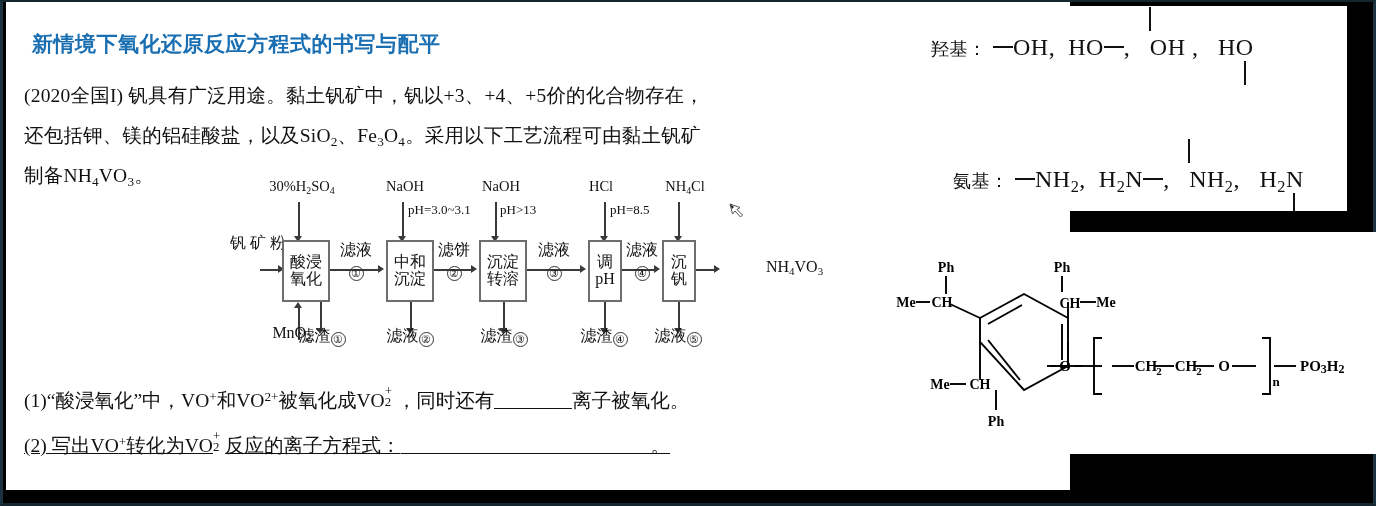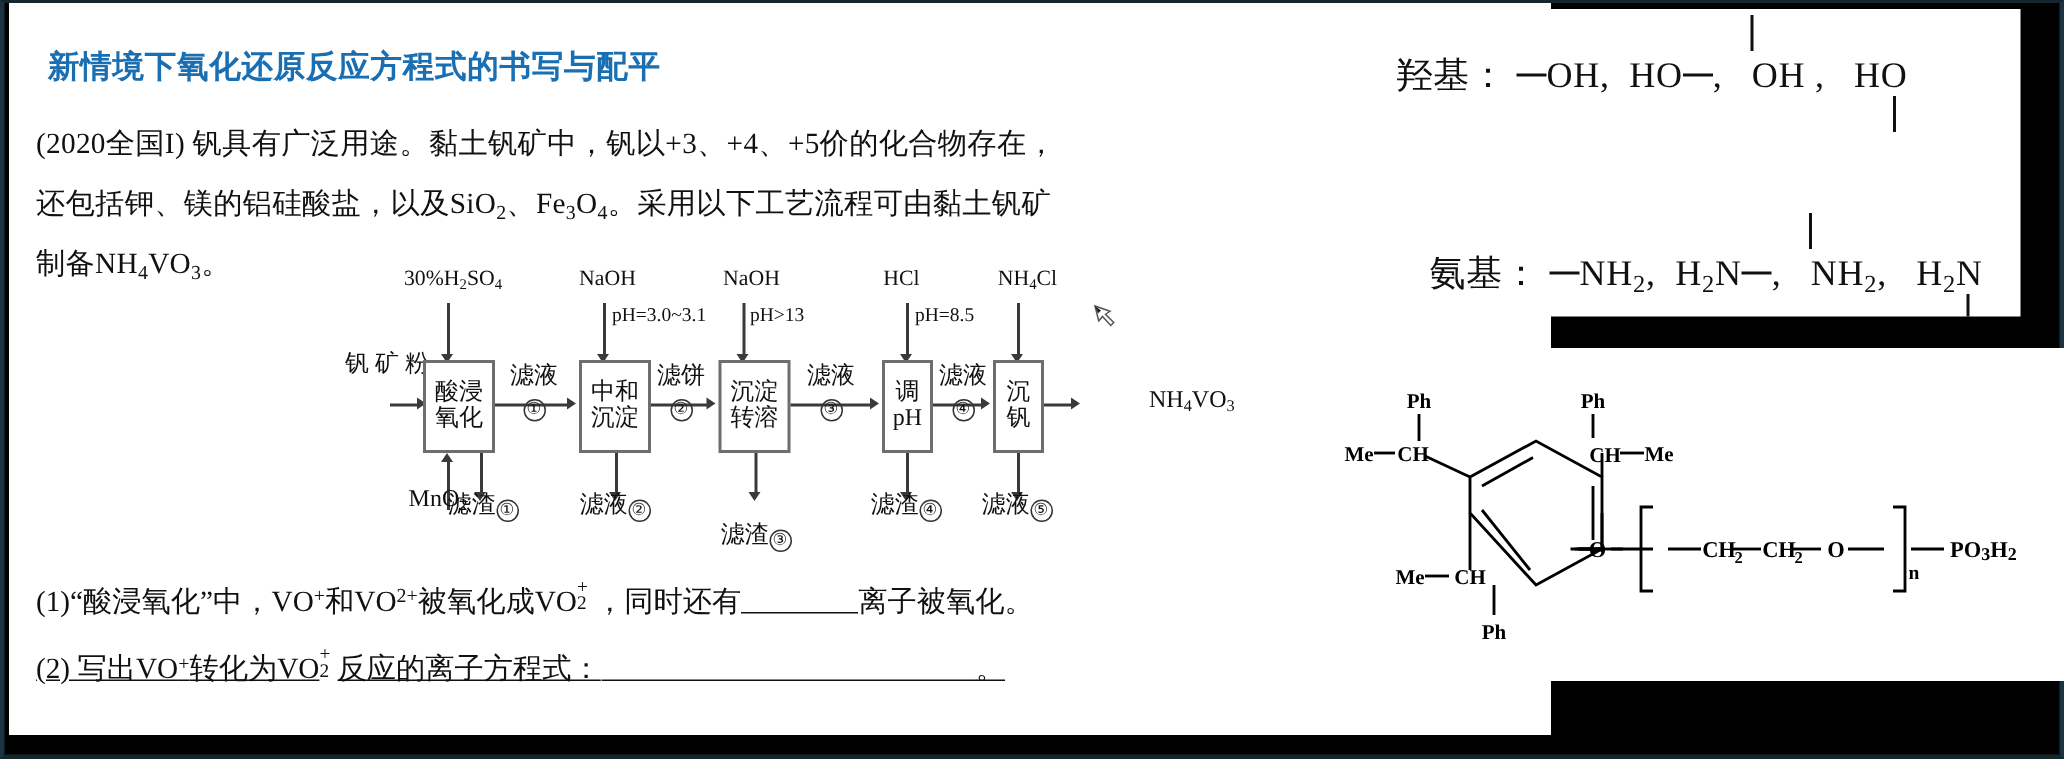--- a/index.html
+++ b/index.html
@@ -7,21 +7,21 @@
     width:1376px;height:506px;background:#000;overflow:hidden;
     font-family:"Liberation Serif","DejaVu Serif",serif;
   }
   #root{position:relative;width:1376px;height:506px;
     border-left:3px solid #1b3240;border-right:3px solid #1b3240;
     border-top:2px solid #16262f;border-bottom:3px solid #16262f;
     box-sizing:border-box;background:#000;}
 
   
   #slide{position:absolute;left:3px;top:0px;width:1028px;height:488px;
-    background:#fff;overflow:hidden;}
+    background:#fff;overflow:hidden;padding-left:36px;}
   #slide-title{position:absolute;left:26px;top:28px;font-size:21px;
     font-weight:bold;color:#1a6fb2;letter-spacing:.5px;white-space:nowrap;
     font-family:"DejaVu Sans","Liberation Sans",sans-serif;}
   .para{position:absolute;left:18px;font-size:19.5px;color:#111;
     white-space:nowrap;letter-spacing:.2px;}
   #p1{top:80px;text-align:right;} #p2{top:120px;} #p3{top:160px;}
   .q{position:absolute;left:18px;font-size:19.5px;color:#111;white-space:nowrap;}
   #q1{top:385px;} #q2{top:430px;text-decoration:underline;}
   .blank{display:inline-block;border-bottom:1.6px solid #111;vertical-align:-2px;}
   .bl-s{width:78px;} .bl-l{width:250px;}
@@ -56,21 +56,21 @@
     vertical-align:-2px;}
 
   #cursor{position:absolute;left:722px;top:200px;width:18px;height:18px;}
 
   
   #fg{position:absolute;left:914px;top:4px;width:430px;height:205px;
     background:#fff;overflow:hidden;}
   .fgrow{position:absolute;left:14px;font-size:24px;color:#111;
     white-space:nowrap;letter-spacing:.5px;}
   #fg1{top:28px;} #fg2{top:102px;} #fg3{top:160px;margin-left:22px;}
-  .fgname{font-family:"DejaVu Sans","Liberation Sans",sans-serif;font-size:24px;}
+  .fgname{font-family:"DejaVu Sans","Liberation Sans",sans-serif;font-size:18px;}
   .bondL{display:inline-block;width:20px;border-top:2px solid #111;
     vertical-align:.30em;}
   .vtick{display:inline-block;position:relative;width:0;height:0;}
   .vtick b{position:absolute;width:0;border-left:2px solid #111;height:24px;
     font-weight:normal;}
   .vup b{left:-1px;top:-48px;} .vdn b{left:-1px;top:4px;}
 
   
   #struct{position:absolute;left:881px;top:230px;width:492px;height:222px;
     background:#fff;overflow:hidden;}
@@ -190,21 +190,21 @@
       </div>
 
       <div class="ln vln" style="left:178px;top:124px;height:28px;"></div>
       <div class="ar-d" style="left:174px;top:150px;"></div>
       <div class="lbl big" style="left:146px;top:148px;width:64px;">
         <span>滤液</span><span class="circ">②</span>
       </div>
 
       <div class="ln vln" style="left:271px;top:124px;height:28px;"></div>
       <div class="ar-d" style="left:267px;top:150px;"></div>
-      <div class="lbl big" style="left:240px;top:148px;width:64px;margin-top:20px;">
+      <div class="lbl big" style="left:240px;top:148px;width:64px;">
         <span>滤渣</span><span class="circ">③</span>
       </div>
 
       <div class="ln vln" style="left:372px;top:124px;height:28px;"></div>
       <div class="ar-d" style="left:368px;top:150px;"></div>
       <div class="lbl big" style="left:340px;top:148px;width:64px;">
         <span>滤渣</span><span class="circ">④</span>
       </div>
 
       <div class="ln vln" style="left:446px;top:124px;height:28px;"></div>

